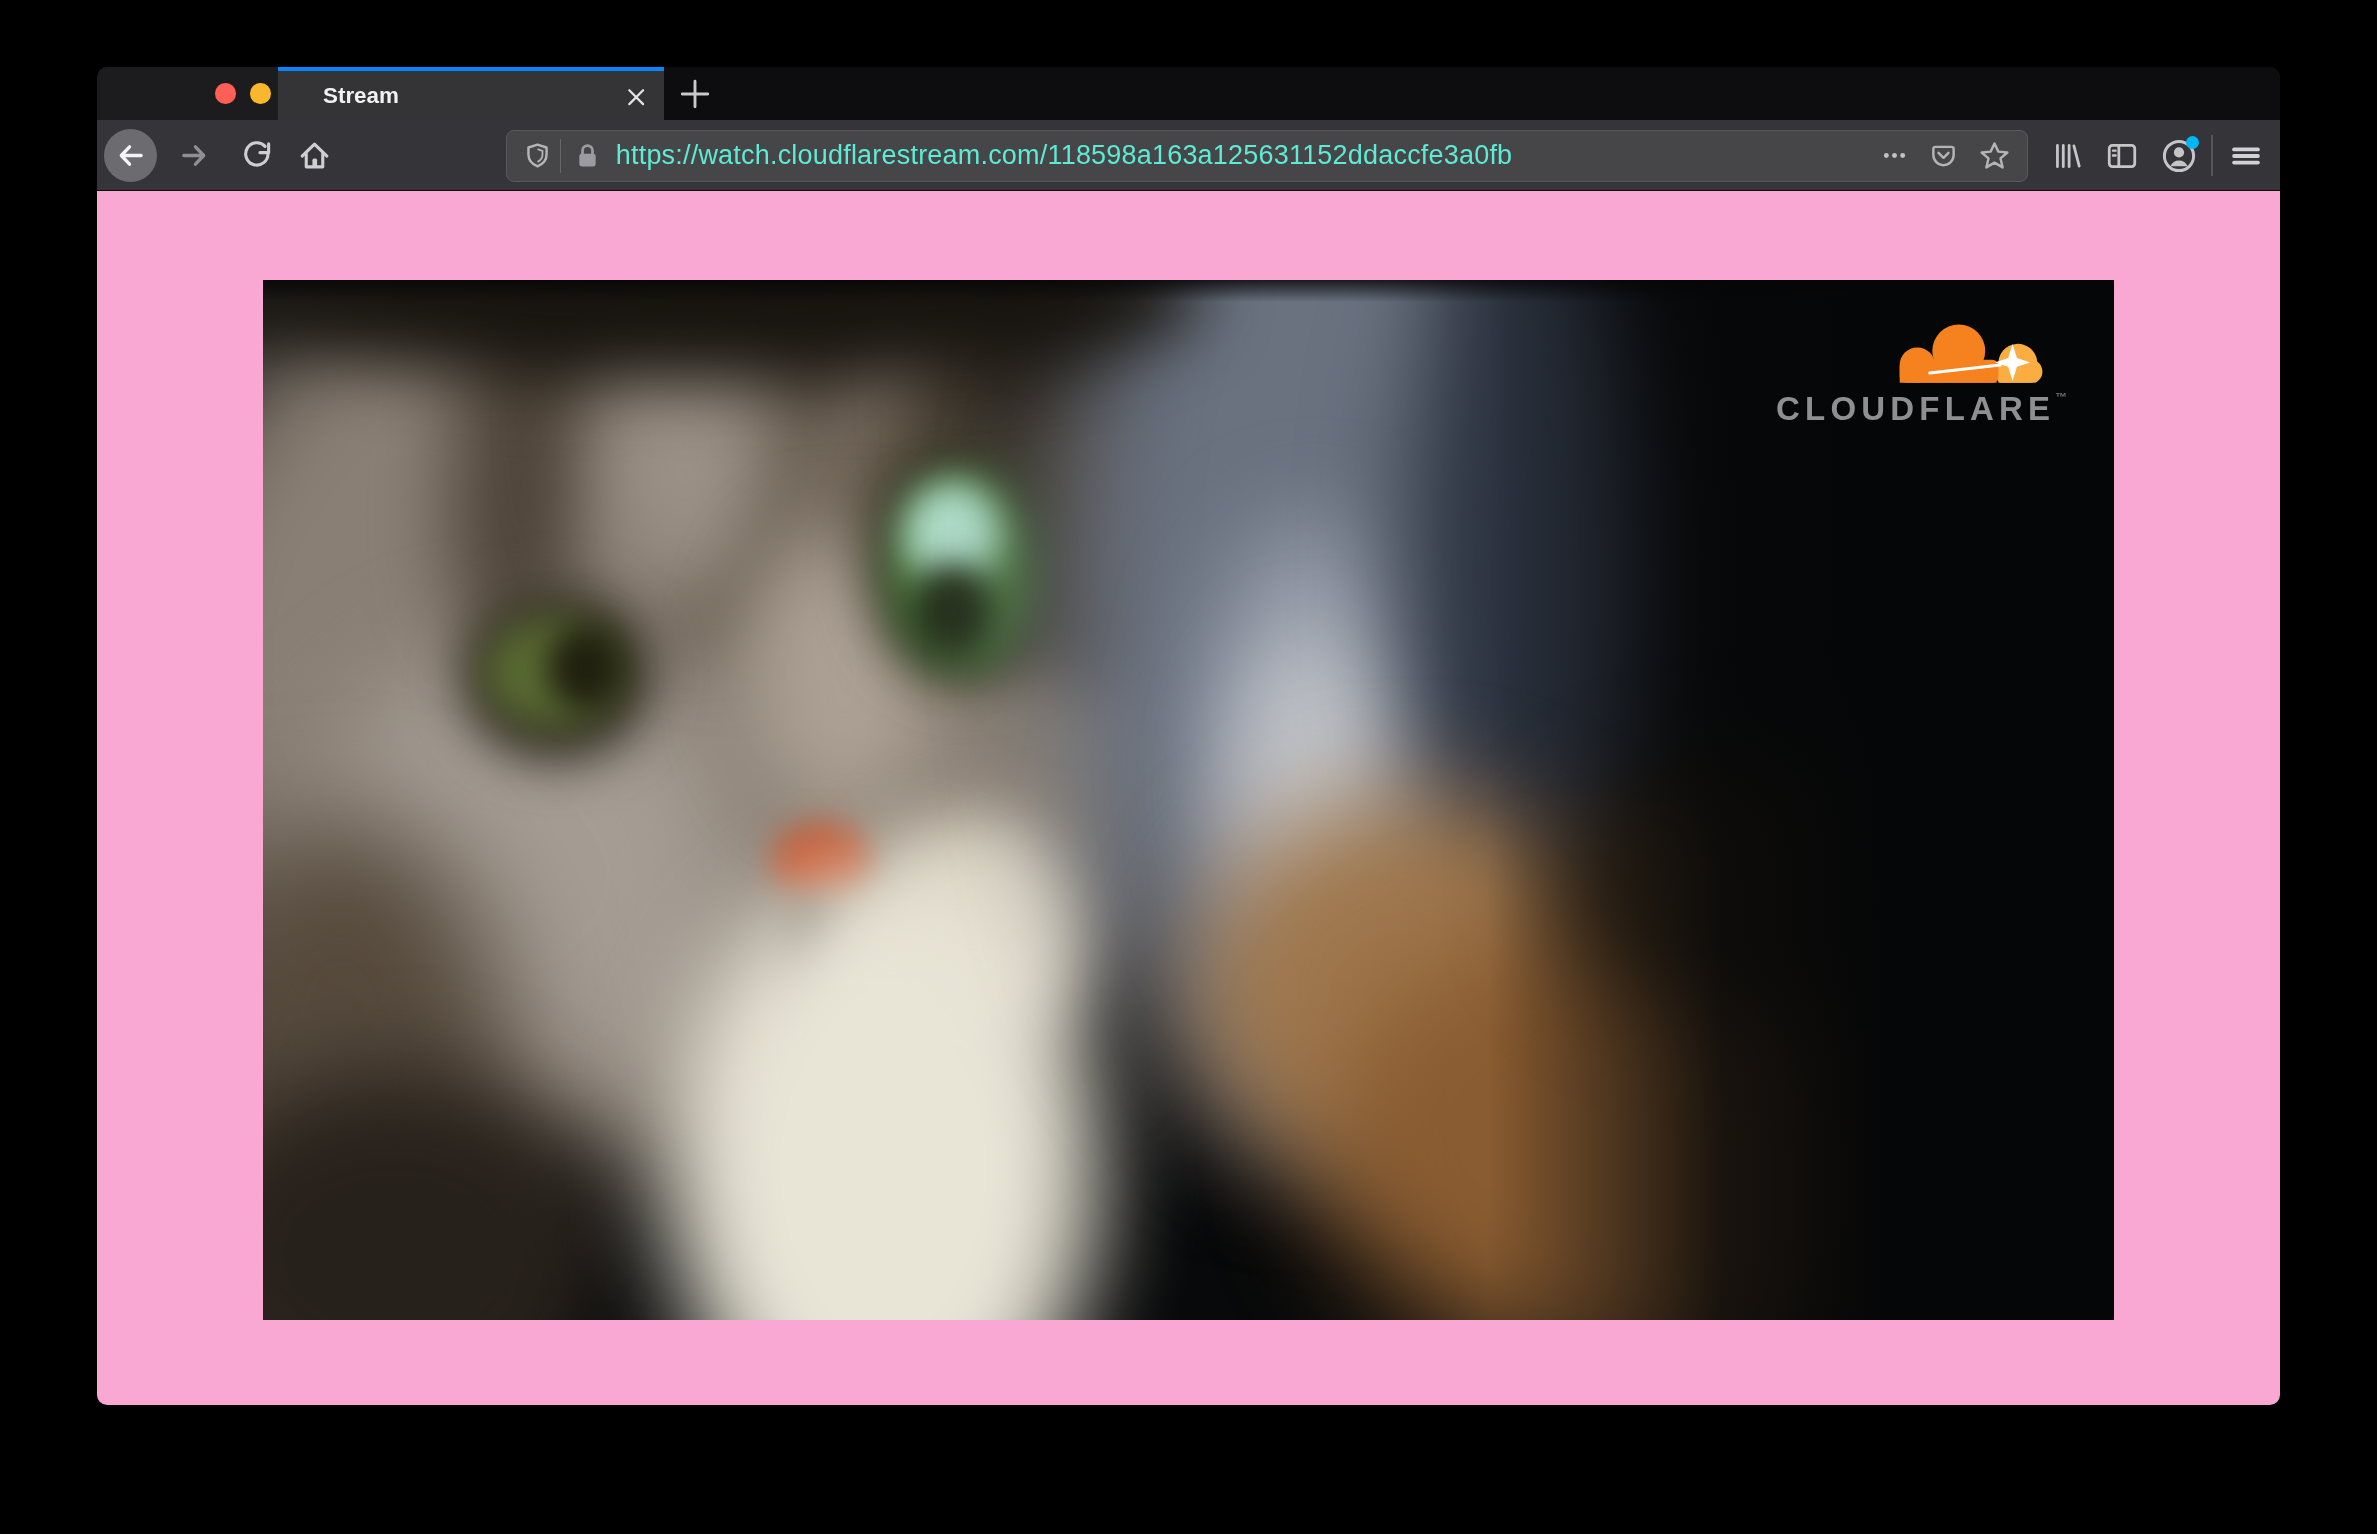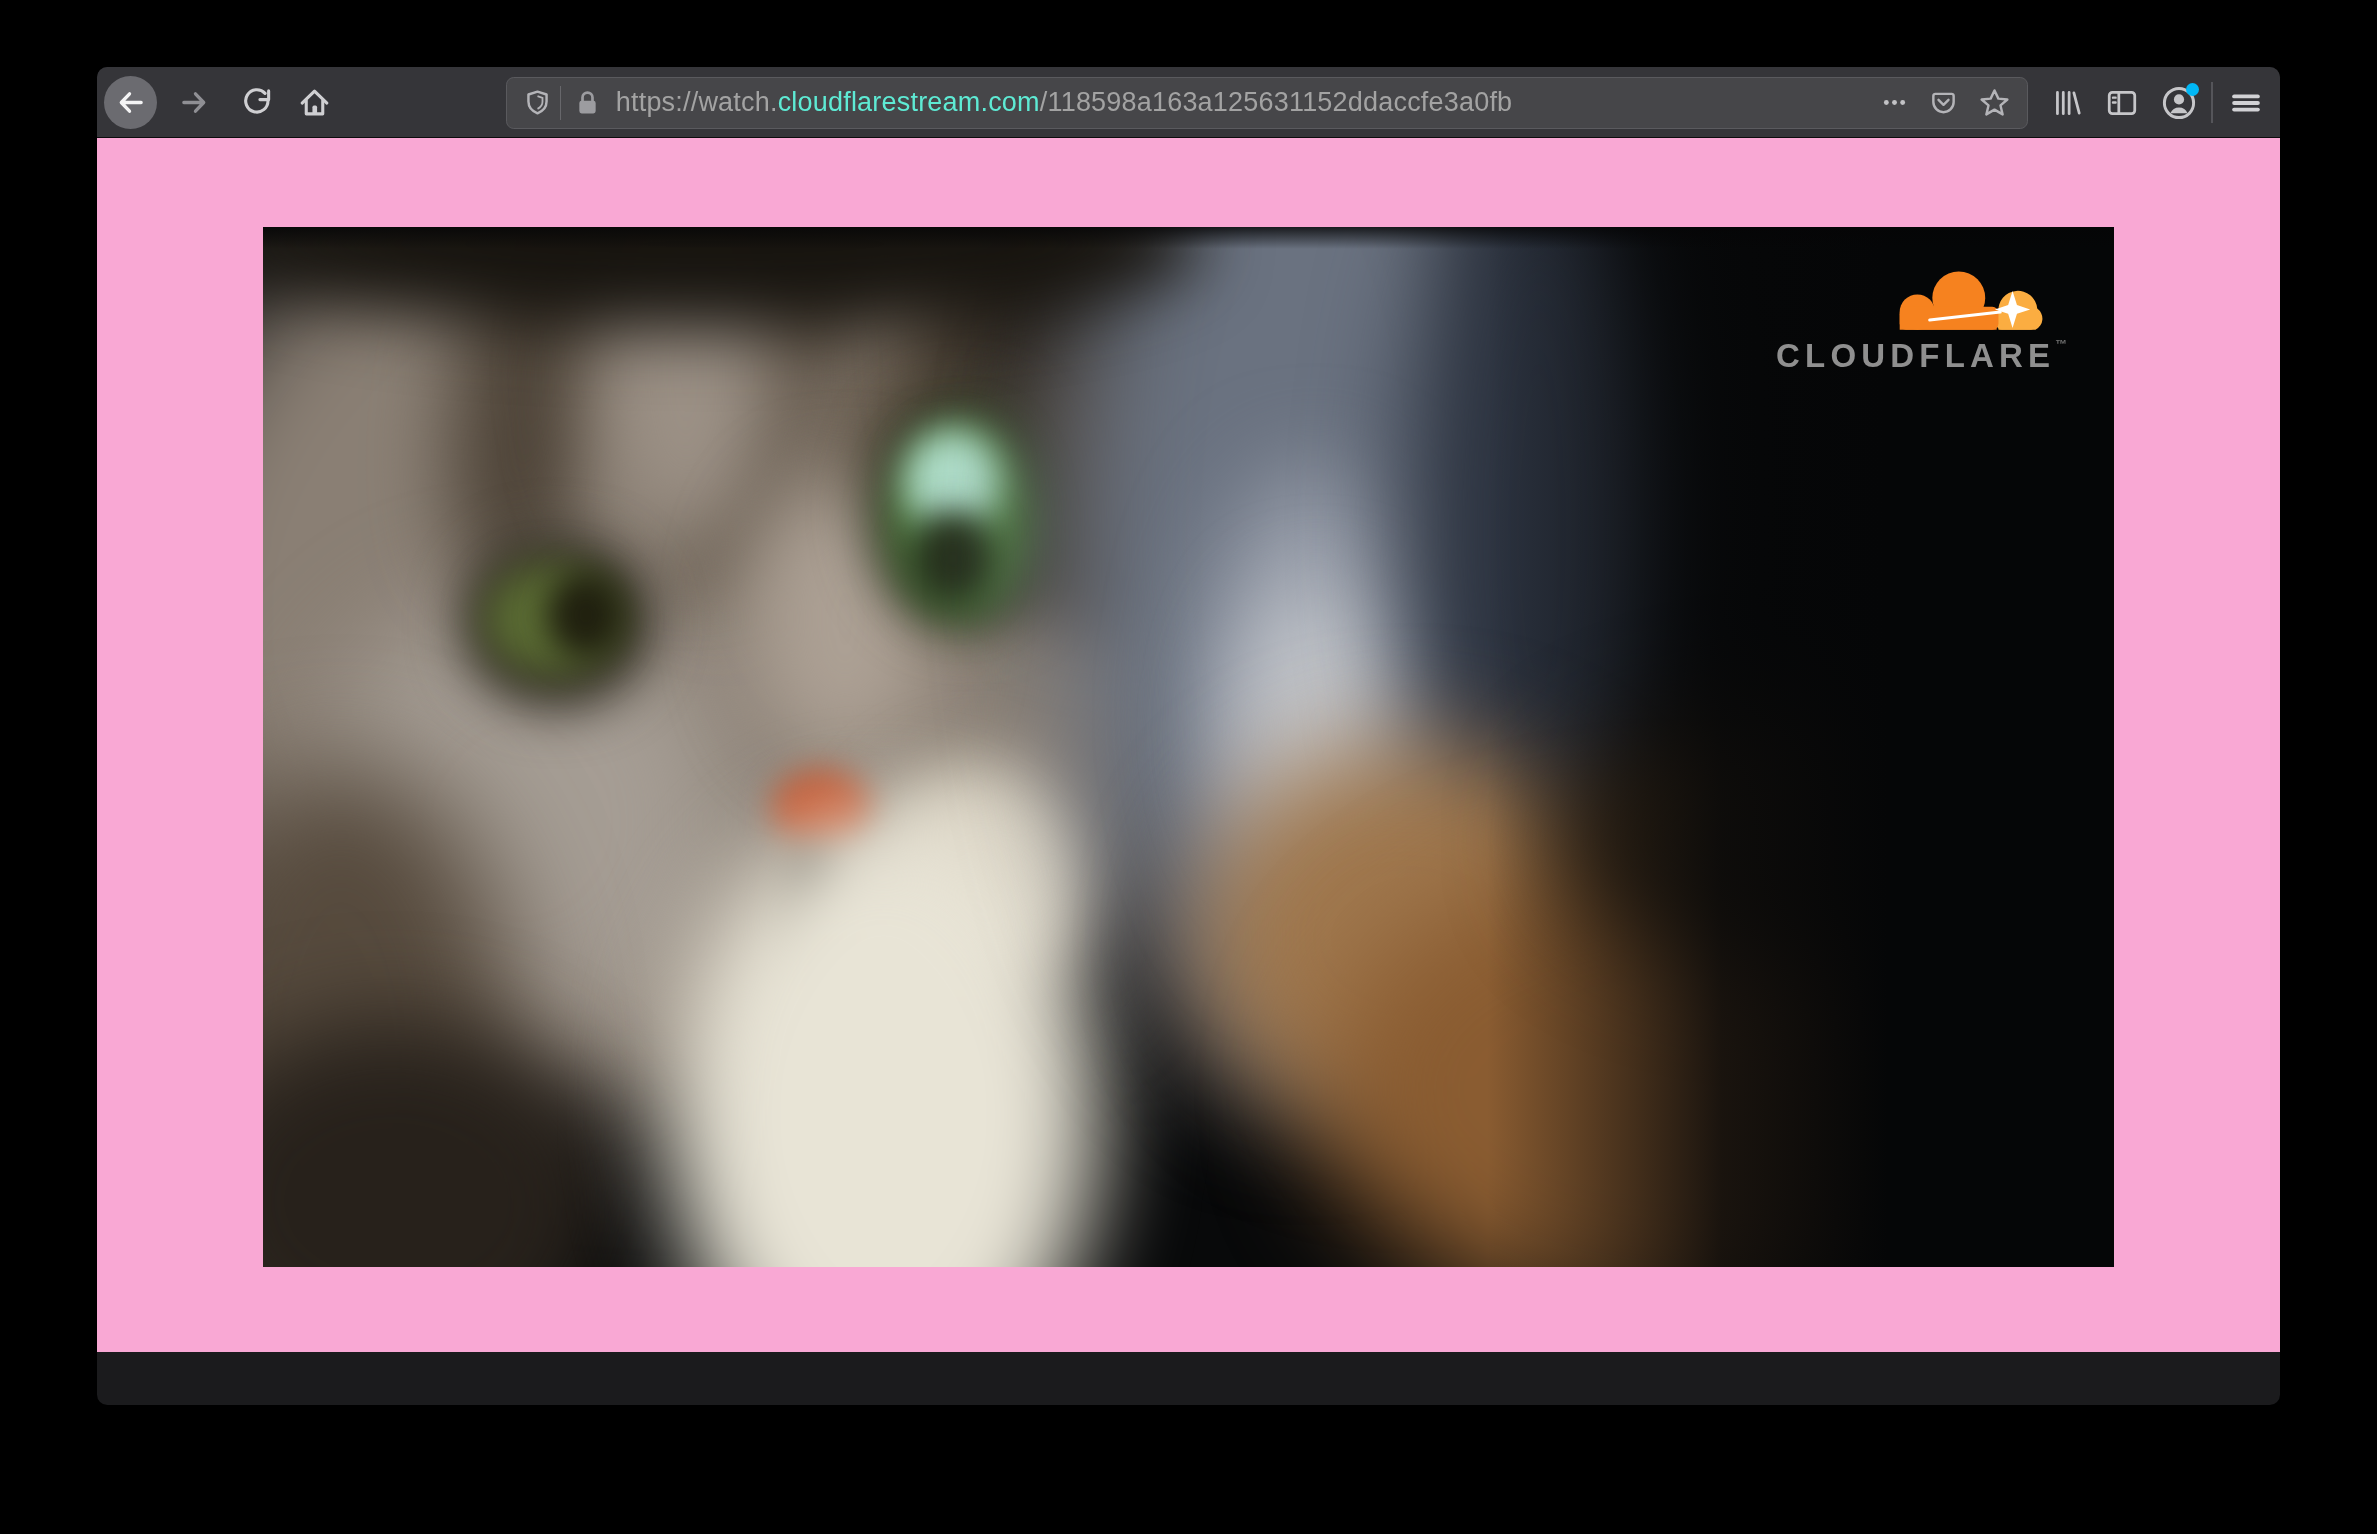--- a/index.html
+++ b/index.html
@@ -31,21 +31,21 @@
   .back-circle{width:53px;height:53px;border-radius:50%;background:#6b6b70;display:flex;
     align-items:center;justify-content:center;}
   .fwd-btn{left:78px;width:38px;}
   .reload-btn{left:141px;width:38px;}
   .home-btn{left:198px;width:38px;}
 
   .urlbar{position:absolute;left:409px;top:9.5px;width:1522px;height:52px;background:#464649;
     border:0.9px solid #5a5a5e;border-radius:7.8px;display:flex;align-items:center;}
   .url-sep{width:0.9px;height:34px;background:#67676b;margin:0 12px 0 8.6px;}
   .url-text{font-size:27px;white-space:nowrap;margin-left:13.8px;letter-spacing:0.2px;}
-  .url-prefix,.url-path{color:#a3a3a3;}
+  .url-prefix,.url-path{color:#5eead4;}
   .url-domain{color:#5eead4;font-weight:400;}
   .url-right{margin-left:auto;display:flex;align-items:center;gap:20.7px;padding-right:17px;}
 
   .toolbar-right-btn{position:absolute;top:0;height:71px;width:45px;display:flex;
     align-items:center;justify-content:center;}
   .lib-btn{left:1947px;}
   .sidebar-btn{left:2002px;}
   .account-btn{left:2059px;}
   .toolbar-sep{position:absolute;left:2114px;top:14.7px;width:1.7px;height:41px;background:#55555a;}
   .menu-btn{left:2126px;}
@@ -69,20 +69,42 @@
     color:#8f8f8f;white-space:nowrap;}
   .cf-tm{font-size:12px;vertical-align:top;color:#707070;letter-spacing:0;}
 
   svg{display:block;}
 </style>
 </head>
 <body>
 
 <div class="browser-window">
 
+  <div class="tabbar">
+    <div class="traffic-block">
+      <div class="traffic t-close"></div>
+      <div class="traffic t-min"></div>
+      <div class="traffic t-max"></div>
+    </div>
+
+    <div class="tab">
+      <span class="tab-title">Stream</span>
+      <span class="tab-close">
+        <svg width="22.4" height="22.4" viewBox="0 0 26 26">
+          <path d="M5 5 L21 21 M21 5 L5 21" stroke="#e3e3e6" stroke-width="2.6" stroke-linecap="round"></path>
+        </svg>
+      </span>
+    </div>
+
+    <div class="newtab-btn">
+      <svg width="34" height="34" viewBox="0 0 40 40">
+        <path d="M20 5 V35 M5 20 H35" stroke="#c9c9cc" stroke-width="3.4" stroke-linecap="round"></path>
+      </svg>
+    </div>
+  </div>
 
   <div class="navbar">
 
     <div class="nav-btn back-btn">
       <div class="back-circle">
         <svg width="31" height="31" viewBox="0 0 32 32">
           <path d="M27 16 H7 M15 7 L6.5 16 L15 25" fill="none" stroke="#f4f4f5" stroke-width="3.4" stroke-linecap="round" stroke-linejoin="round"></path>
         </svg>
       </div>
     </div>

